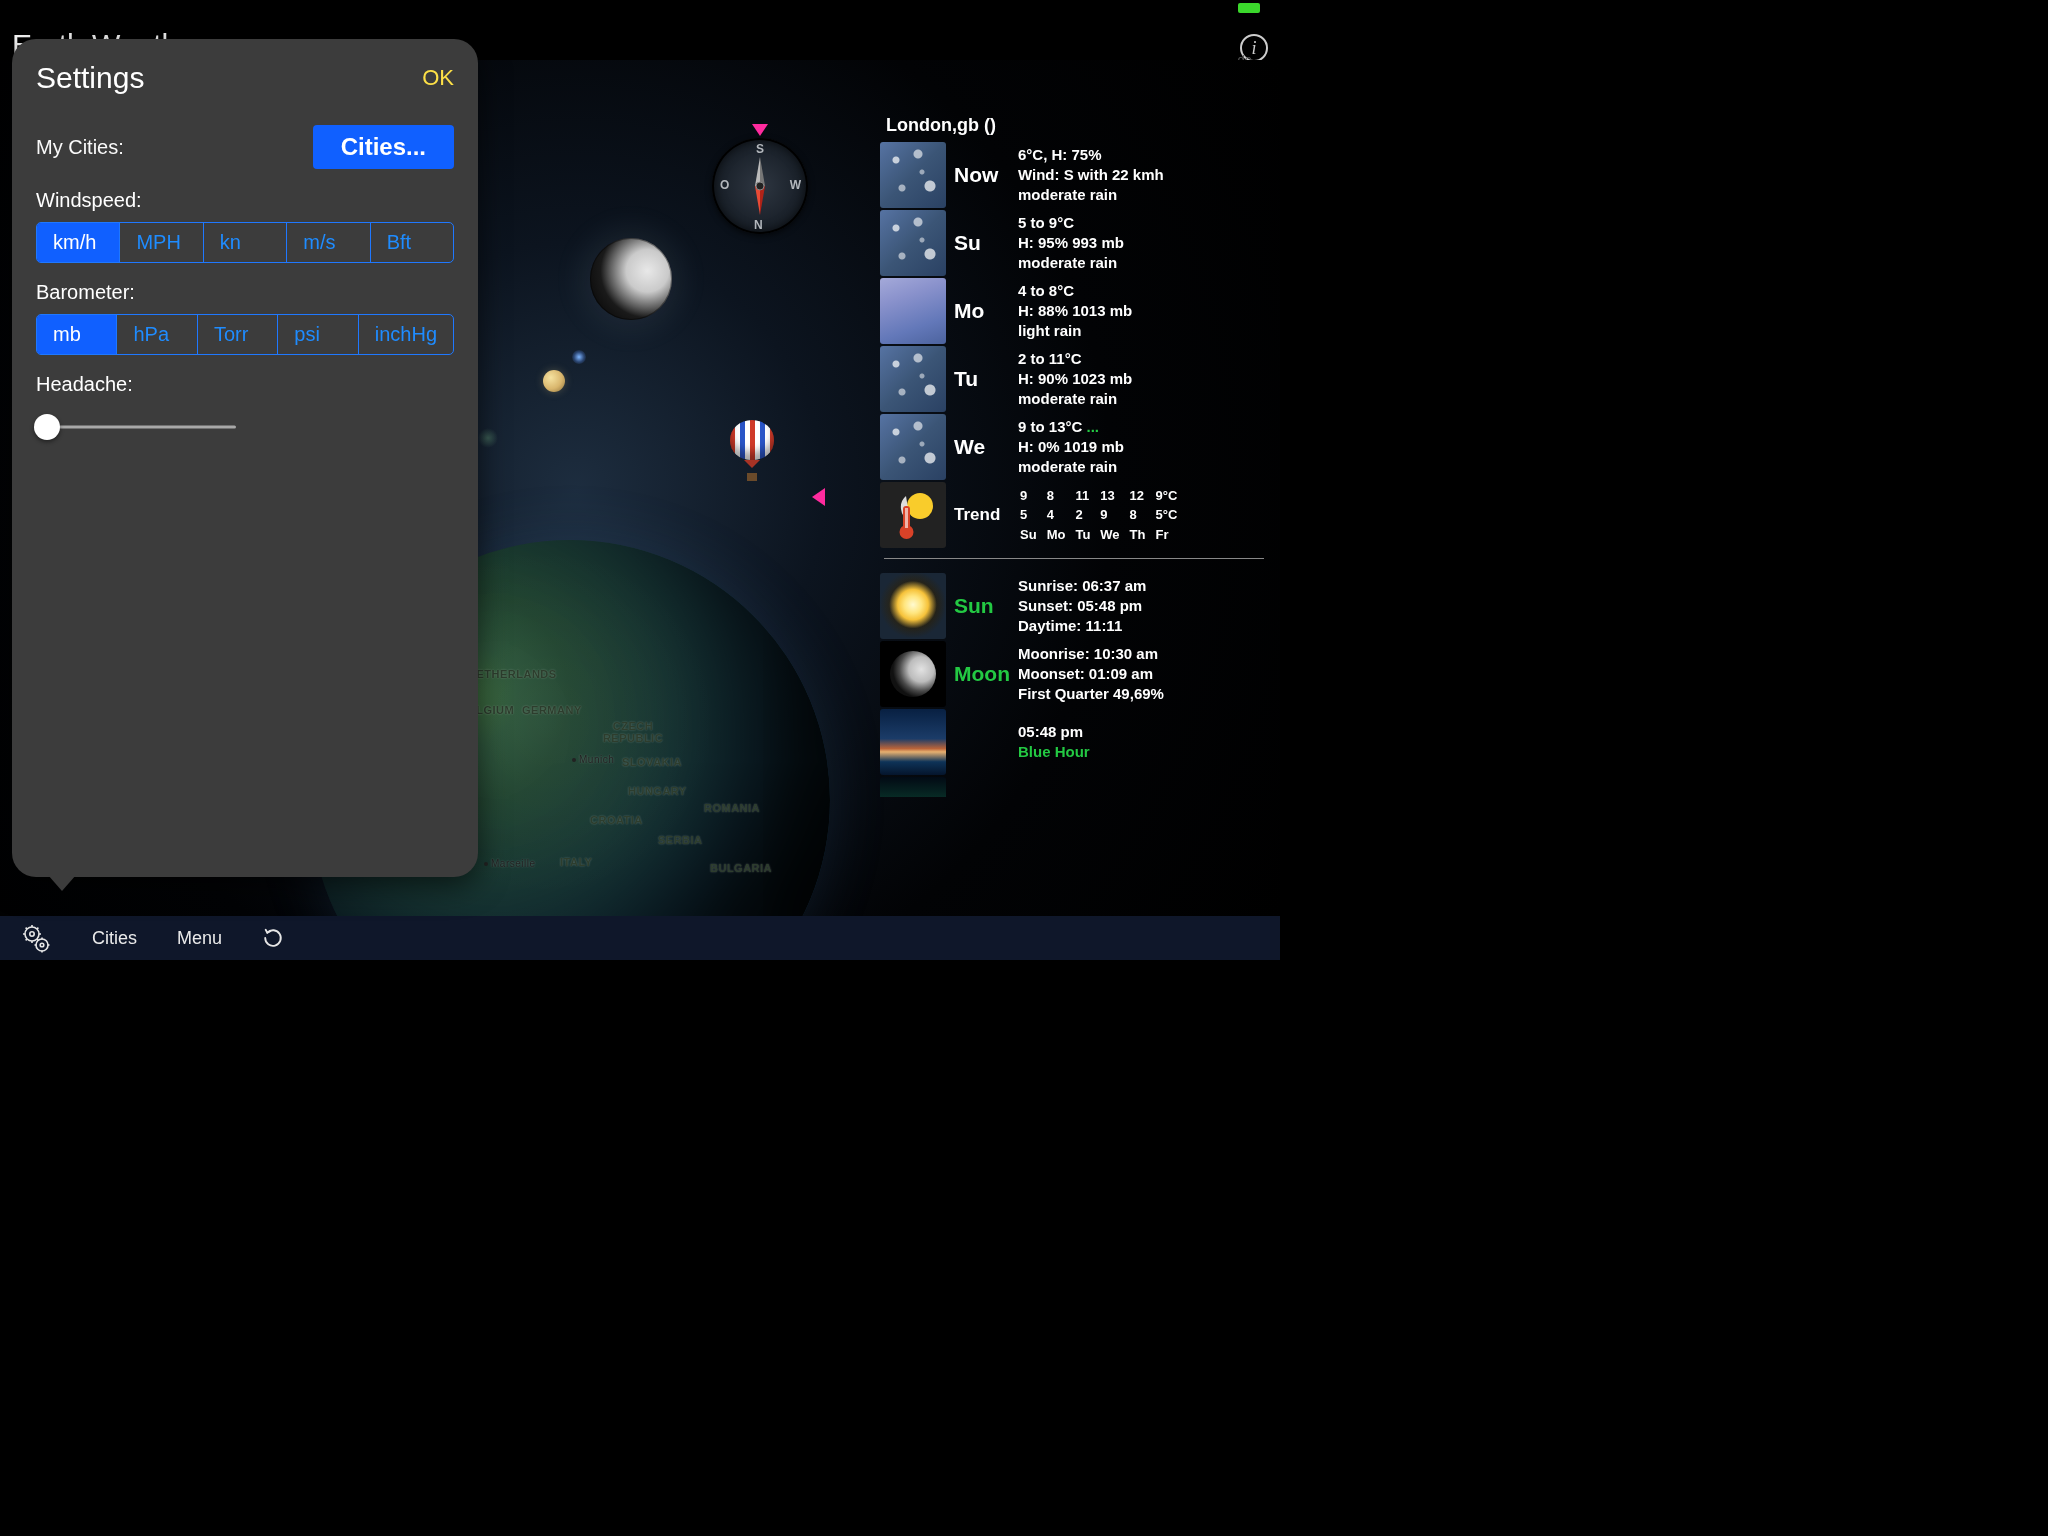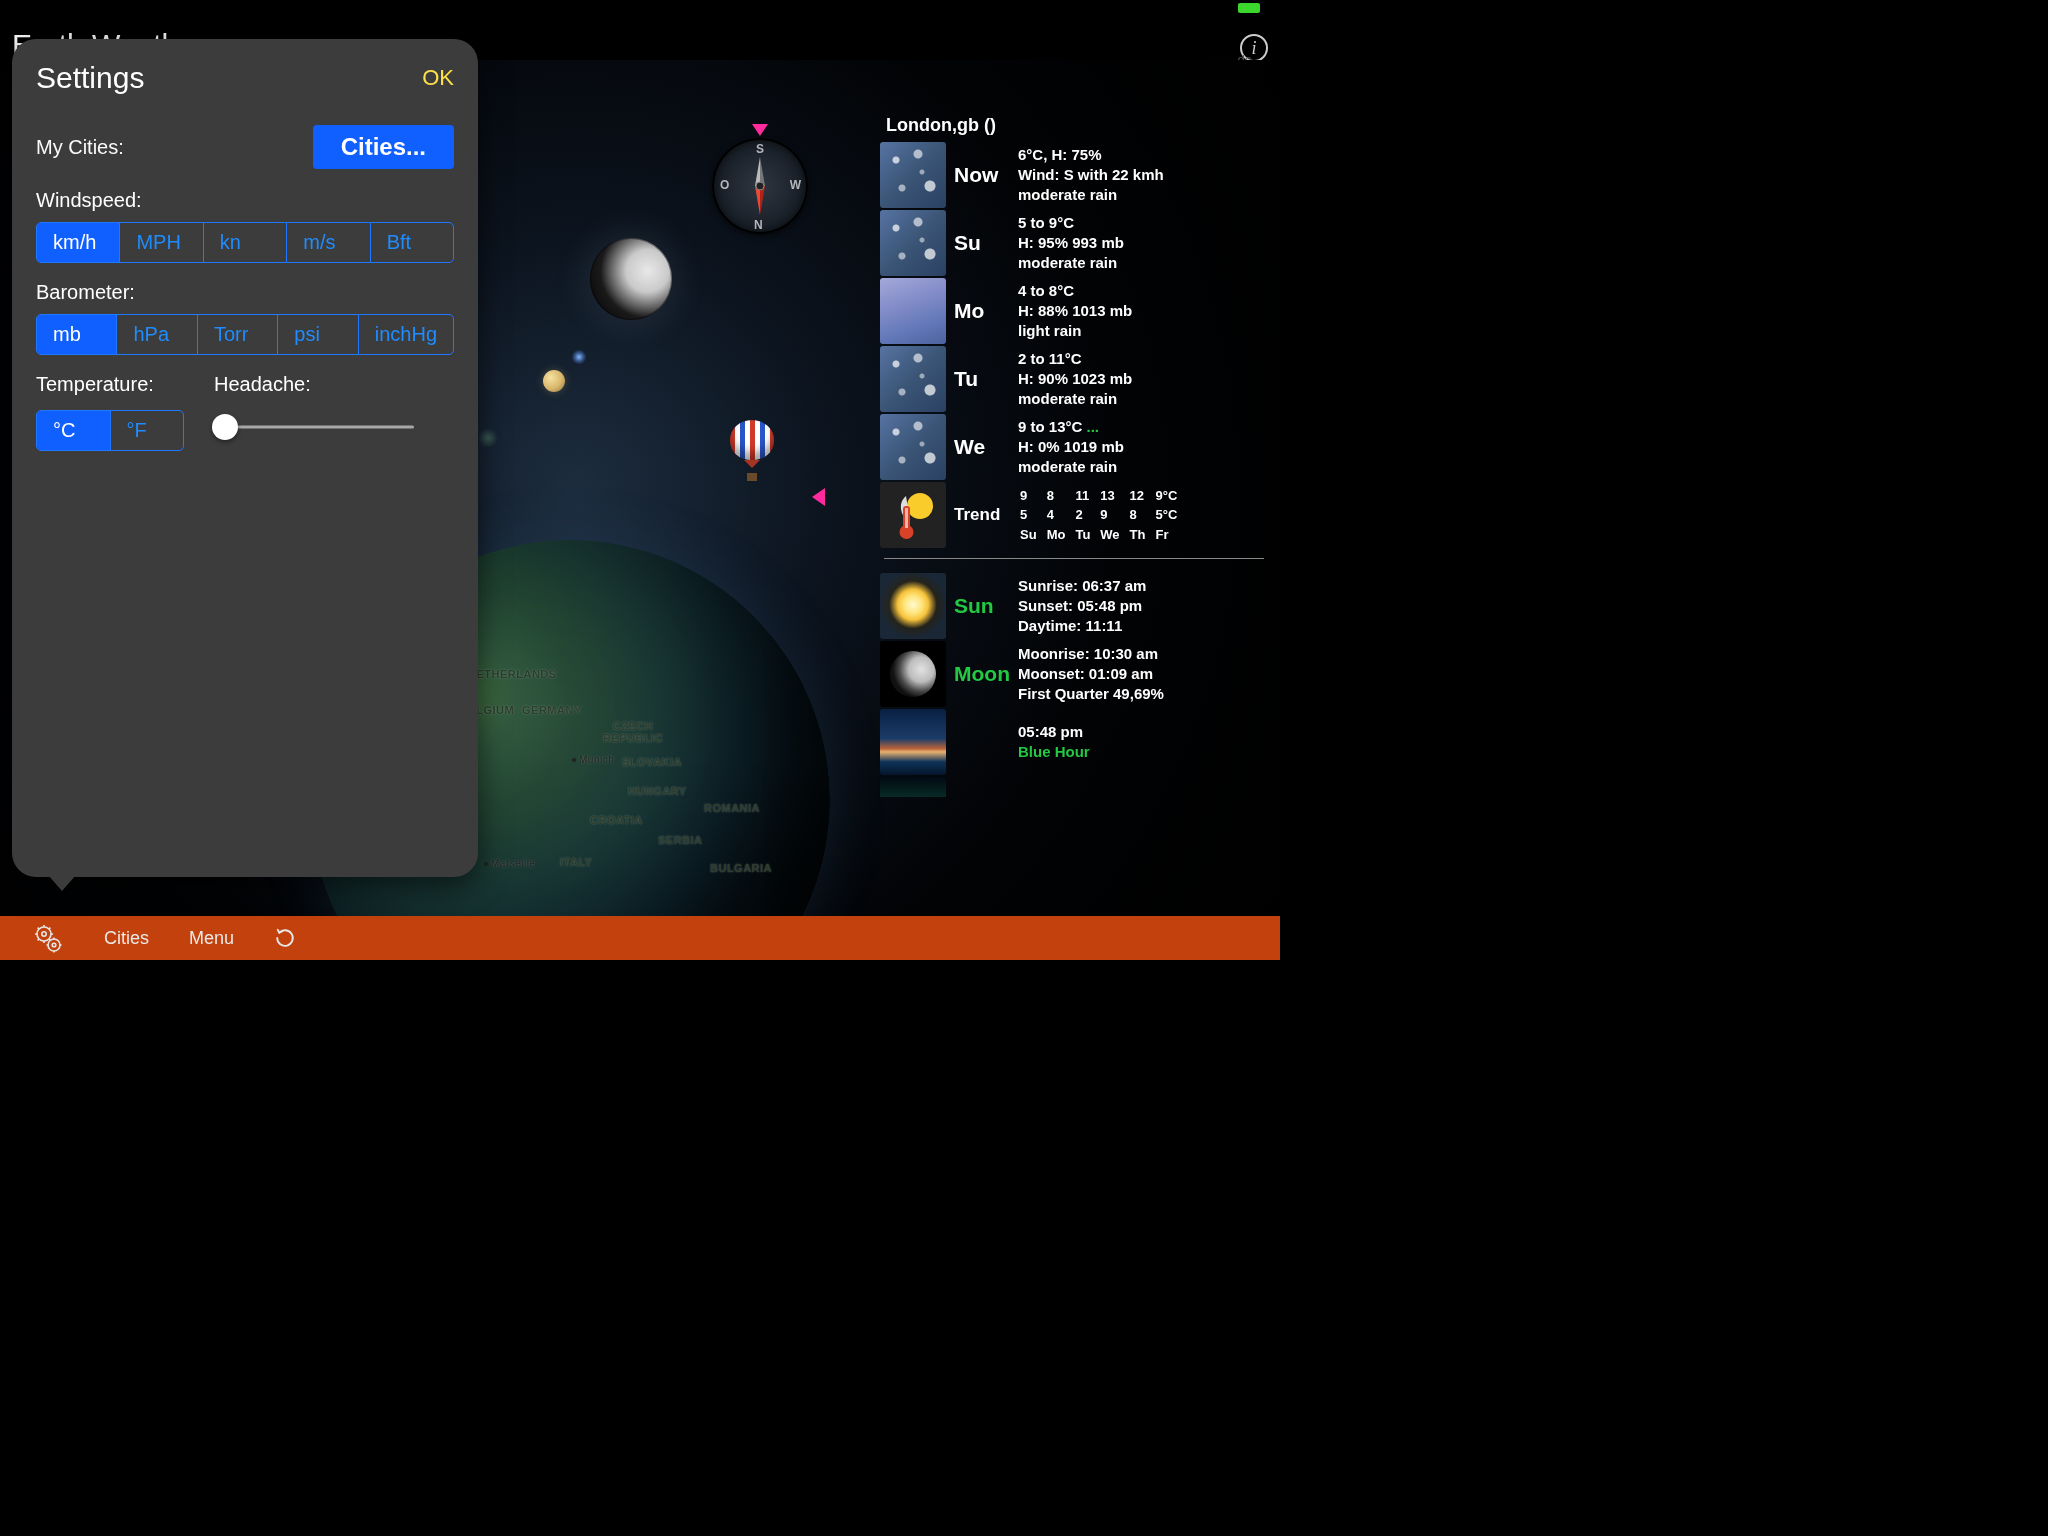--- a/index.html
+++ b/index.html
@@ -297,25 +297,25 @@
     border:none;
     border-top:1px solid #888;
     margin: 10px 4px 14px;
   }
 
   
   .toolbar {
     position:absolute;
     left:0; right:0; bottom:0;
     height:44px;
-    background:#c2410c;
+    background:#0f172a;
     display:flex;
     align-items:center;
     gap: 40px;
-    padding-left: 32px;
+    padding-left: 20px;
     color:#eaeaea;
     font-size:18px;
   }
   .toolbar > * { cursor:pointer; }
   .gear-icon svg { width:32px; height:32px; display:block; }
   .refresh-icon svg { width:22px; height:22px; display:block; }
 
   
   .settings-modal {
     position:absolute;
@@ -676,27 +676,20 @@
   <div class="section-label">Barometer:</div>
   <div class="segment">
     <div class="active">mb</div>
     <div>hPa</div>
     <div>Torr</div>
     <div>psi</div>
     <div>inchHg</div>
   </div>
 
   <div class="temp-row">
-    <div class="temp-seg-wrap">
-      <div class="section-label">Temperature:</div>
-      <div class="segment" style="margin-top:14px;">
-        <div class="active">°C</div>
-        <div>°F</div>
-      </div>
-    </div>
     <div class="headache-wrap">
       <div class="section-label">Headache:</div>
       <div class="slider">
         <div class="slider-track"></div>
         <div class="slider-thumb"></div>
       </div>
     </div>
   </div>
 </div>
 <div class="settings-popover-arrow"></div>

